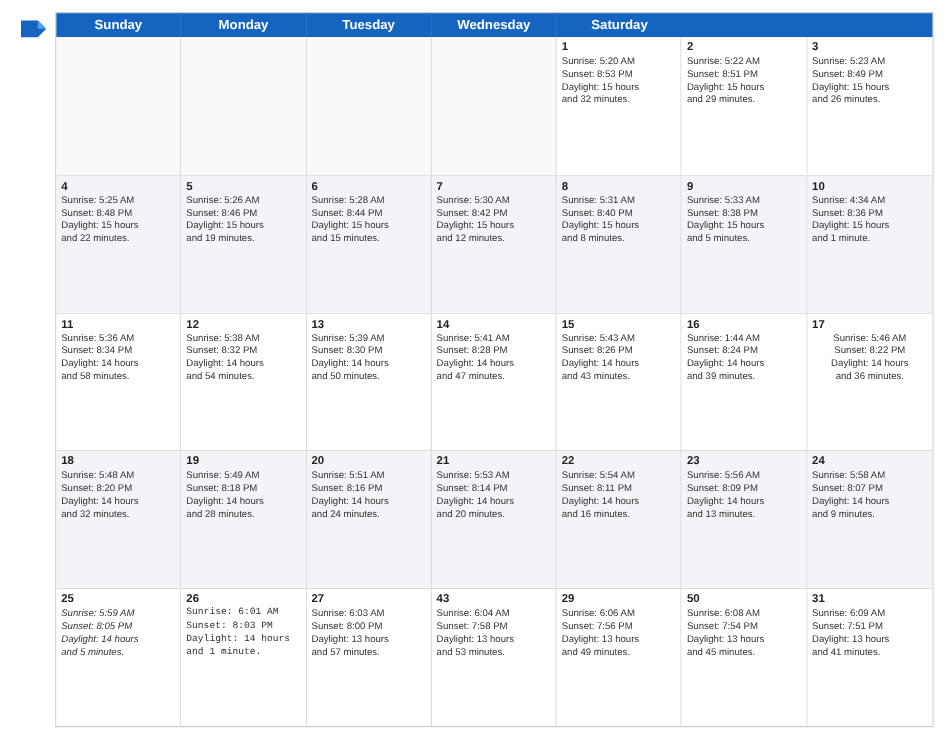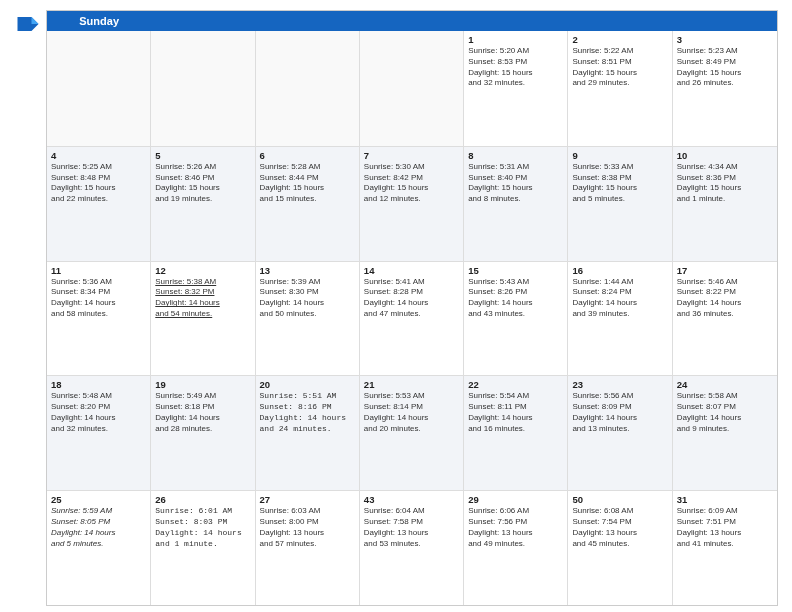--- a/index.html
+++ b/index.html
@@ -123,20 +123,24 @@
     </div>
     <div class="title-block">
       <div class="month-year"></div>
       <div class="location"></div>
     </div>
   </div>
 
   <div class="calendar">
     <div class="cal-header">
     <div class="cal-header-cell">Sunday</div>
+        <div class="cal-header-cell">Monday</div>
+        <div class="cal-header-cell">Tuesday</div>
+        <div class="cal-header-cell">Wednesday</div>
+        <div class="cal-header-cell">Saturday</div>
       </div>
     <div class="cal-body">
     <div class="cal-row">
           <div class="cal-cell empty"></div>
           <div class="cal-cell empty"></div>
           <div class="cal-cell empty"></div>
           <div class="cal-cell empty"></div>
           <div class="cal-cell">
             <div class="day-num">1</div>
             <div class="cell-info" style="white-space: pre-line;">Sunrise: 5:20 AM
@@ -213,21 +217,21 @@
         <div class="cal-row">
           <div class="cal-cell">
             <div class="day-num">11</div>
             <div class="cell-info" style="white-space: pre-line;">Sunrise: 5:36 AM
 Sunset: 8:34 PM
 Daylight: 14 hours
 and 58 minutes.</div>
           </div>
           <div class="cal-cell">
             <div class="day-num">12</div>
-            <div class="cell-info" style="white-space: pre-line; text-decoration: underline;">Sunrise: 5:38 AM
+            <div class="cell-info" style="white-space: pre-line;">Sunrise: 5:38 AM
 Sunset: 8:32 PM
 Daylight: 14 hours
 and 54 minutes.</div>
           </div>
           <div class="cal-cell">
             <div class="day-num">13</div>
             <div class="cell-info" style="white-space: pre-line;">Sunrise: 5:39 AM
 Sunset: 8:30 PM
 Daylight: 14 hours
 and 50 minutes.</div>
@@ -248,21 +252,21 @@
           </div>
           <div class="cal-cell">
             <div class="day-num">16</div>
             <div class="cell-info" style="white-space: pre-line;">Sunrise: 1:44 AM
 Sunset: 8:24 PM
 Daylight: 14 hours
 and 39 minutes.</div>
           </div>
           <div class="cal-cell">
             <div class="day-num">17</div>
-            <div class="cell-info" style="white-space: pre-line;">Sunrise: 5:46 AM
+            <div class="cell-info" style="white-space: pre-line; text-align: center;">Sunrise: 5:46 AM
 Sunset: 8:22 PM
 Daylight: 14 hours
 and 36 minutes.</div>
           </div>
         </div>
         <div class="cal-row">
           <div class="cal-cell alt-bg">
             <div class="day-num">18</div>
             <div class="cell-info" style="white-space: pre-line;">Sunrise: 5:48 AM
 Sunset: 8:20 PM
@@ -271,21 +275,21 @@
           </div>
           <div class="cal-cell alt-bg">
             <div class="day-num">19</div>
             <div class="cell-info" style="white-space: pre-line;">Sunrise: 5:49 AM
 Sunset: 8:18 PM
 Daylight: 14 hours
 and 28 minutes.</div>
           </div>
           <div class="cal-cell alt-bg">
             <div class="day-num">20</div>
-            <div class="cell-info" style="white-space: pre-line; font-family: Liberation Mono, monospace;">Sunrise: 5:51 AM
+            <div class="cell-info" style="white-space: pre-line;">Sunrise: 5:51 AM
 Sunset: 8:16 PM
 Daylight: 14 hours
 and 24 minutes.</div>
           </div>
           <div class="cal-cell alt-bg">
             <div class="day-num">21</div>
             <div class="cell-info" style="white-space: pre-line;">Sunrise: 5:53 AM
 Sunset: 8:14 PM
 Daylight: 14 hours
 and 20 minutes.</div>

